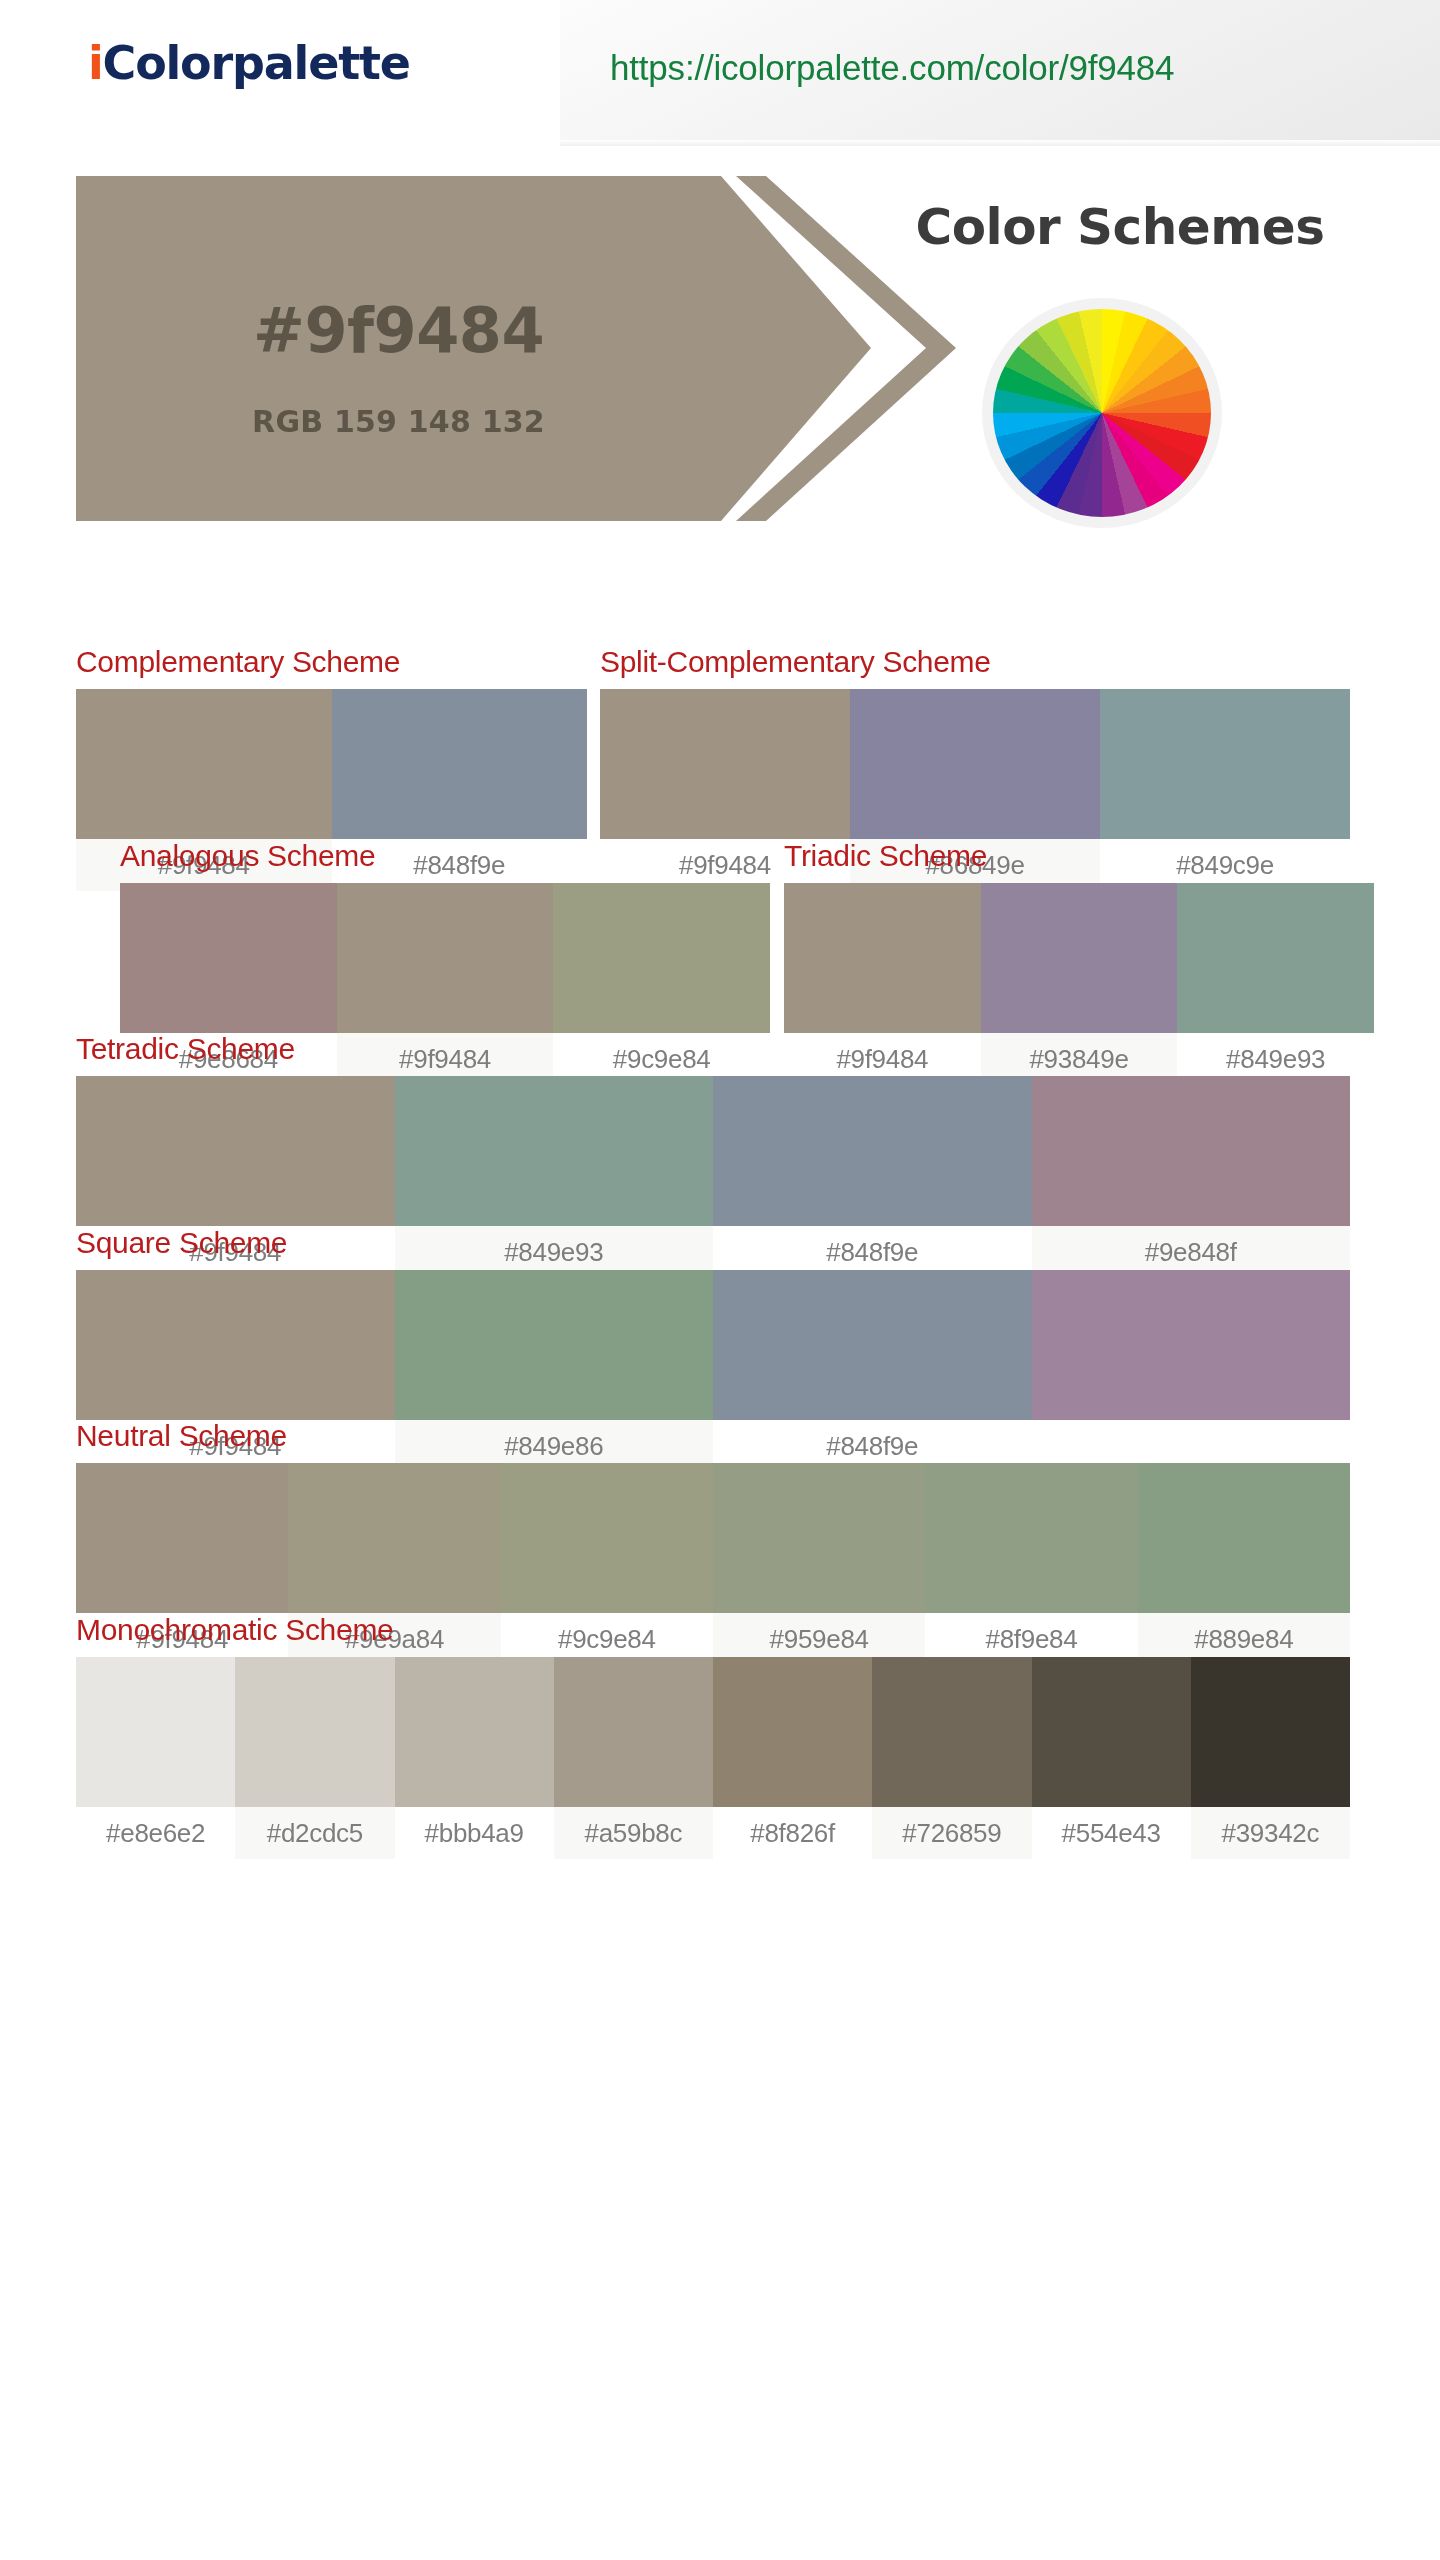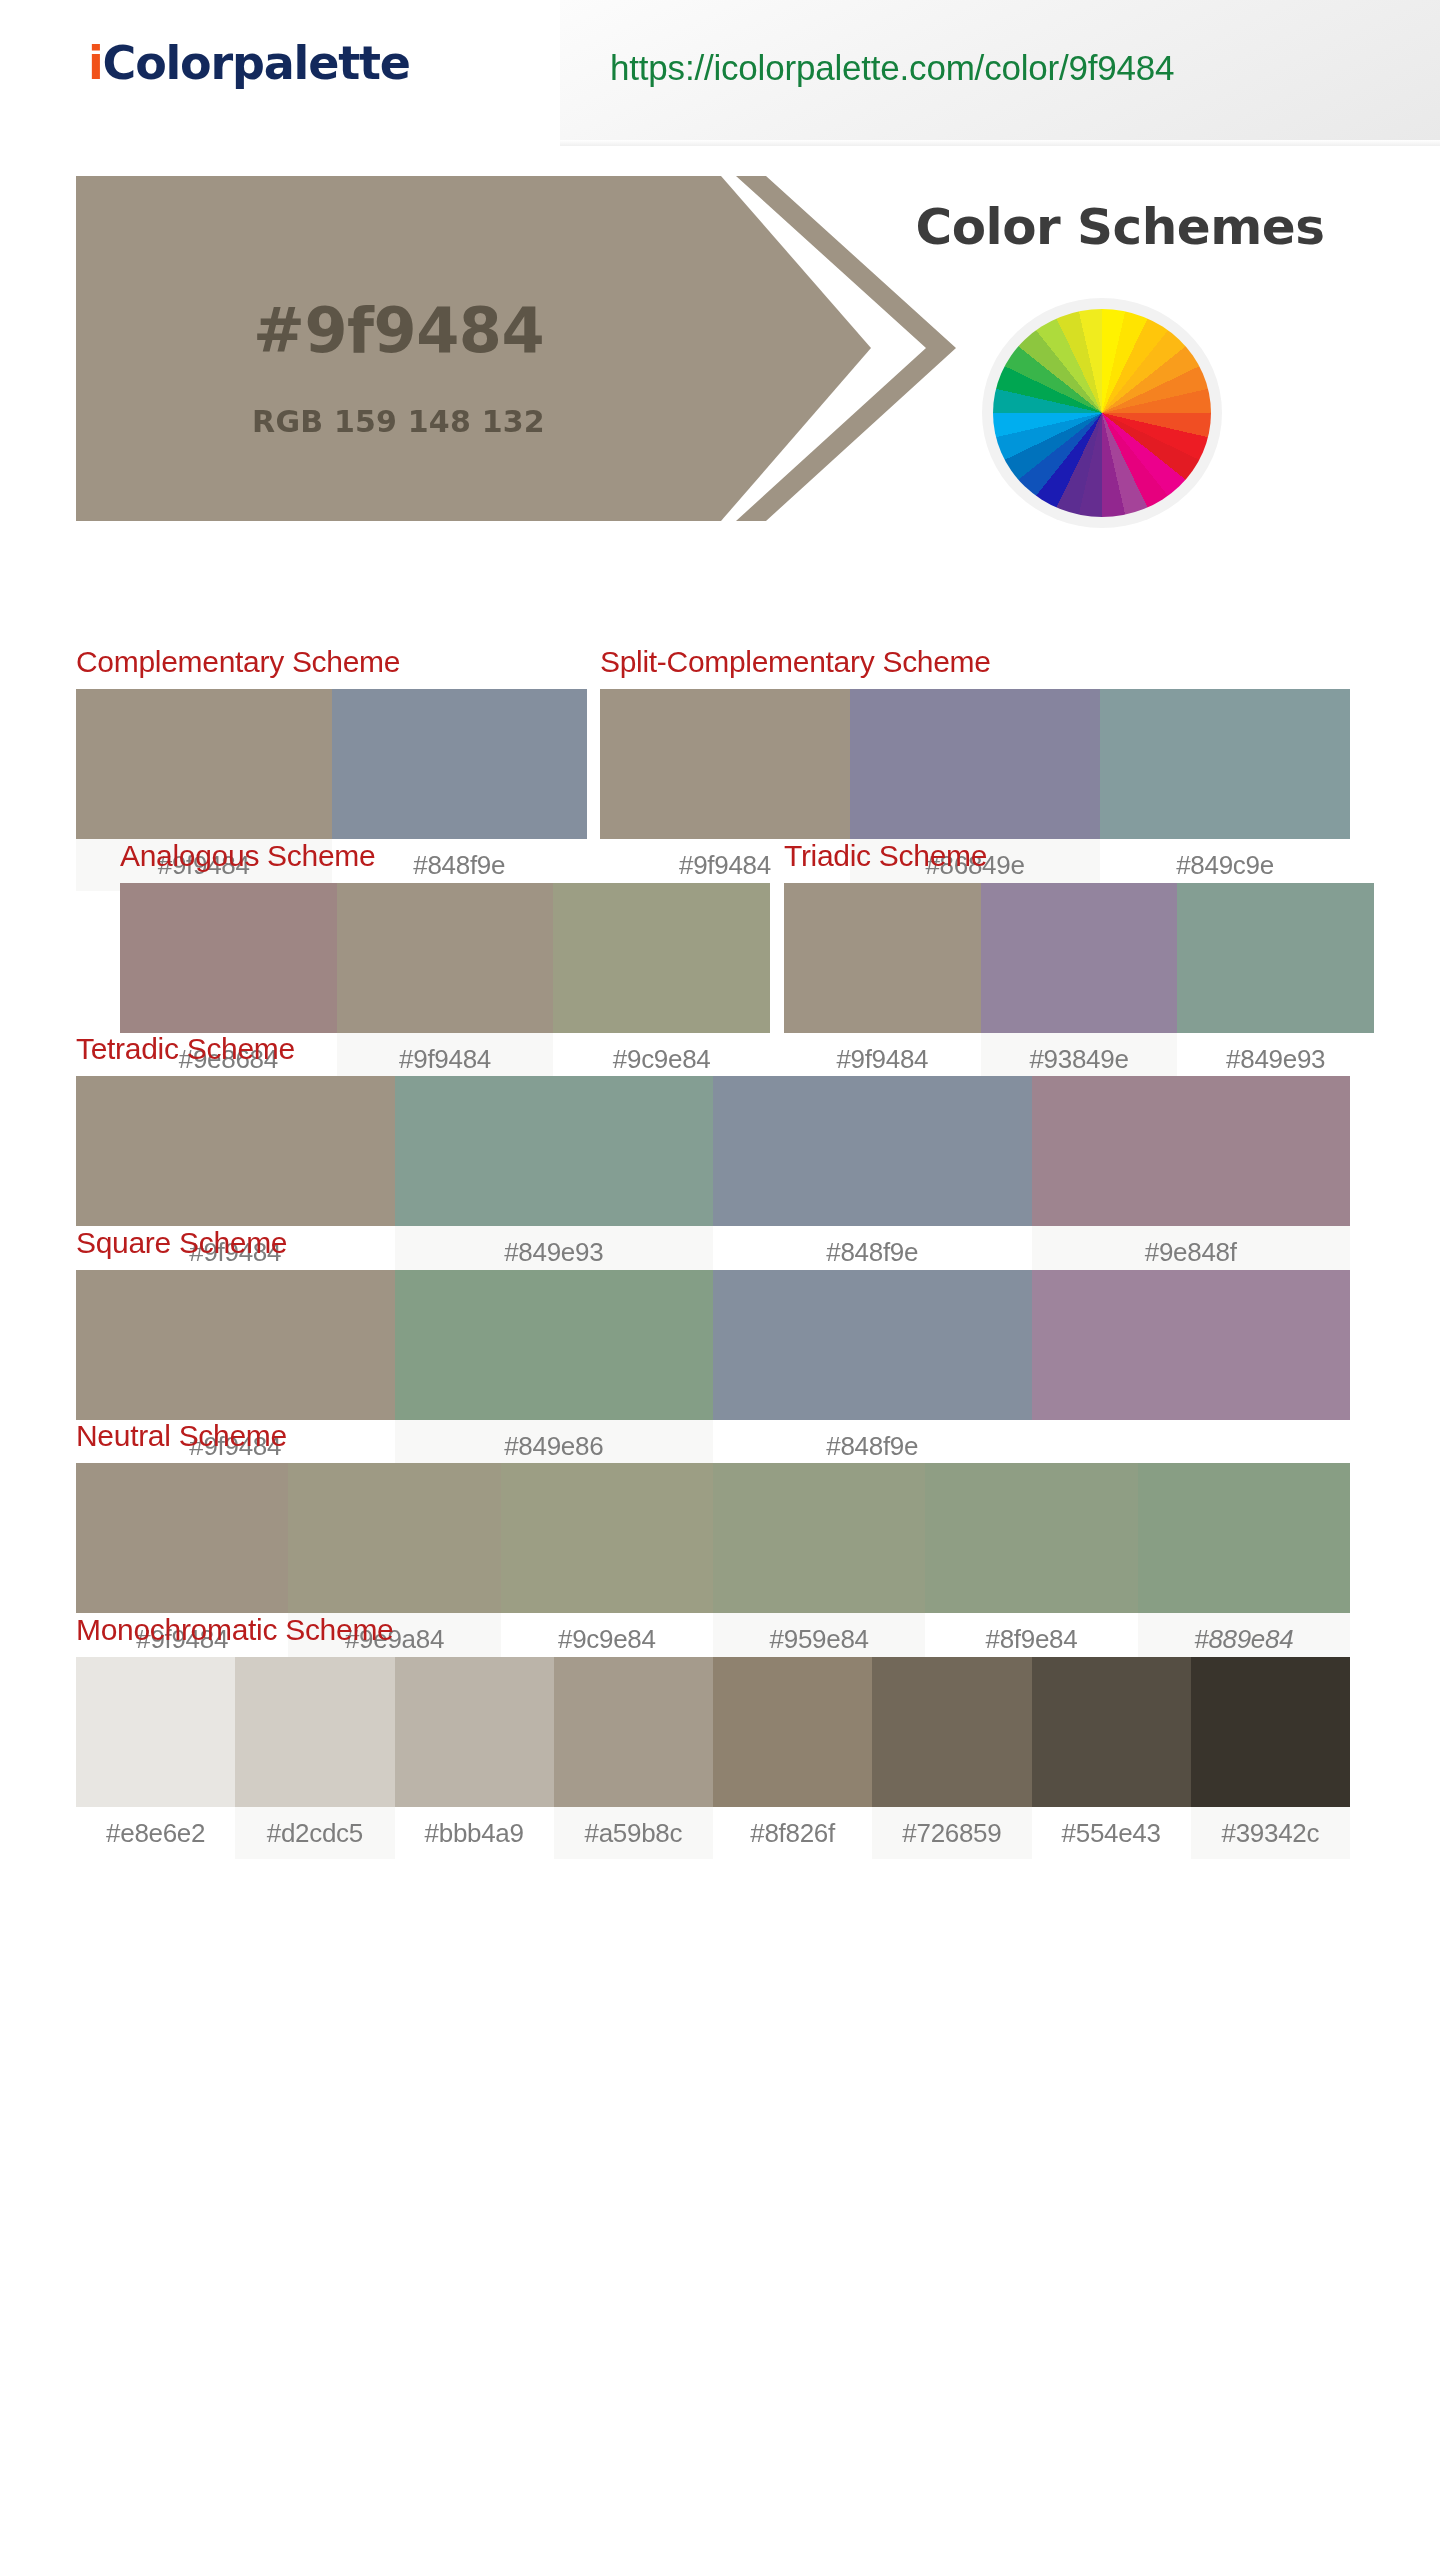--- a/index.html
+++ b/index.html
@@ -198,21 +198,21 @@
           <div class="swatch" style="width: 212.333px; background: rgb(149, 158, 132);"></div>
           <div class="swatch" style="width: 212.333px; background: rgb(143, 158, 132);"></div>
           <div class="swatch" style="width: 212.333px; background: rgb(136, 158, 132);"></div>
         </div>
         <div class="label-row">
           <div class="label" style="width: 212.333px;">#9f9484</div>
           <div class="label tint" style="width: 212.333px;">#9e9a84</div>
           <div class="label" style="width: 212.333px;">#9c9e84</div>
           <div class="label tint" style="width: 212.333px;">#959e84</div>
           <div class="label" style="width: 212.333px;">#8f9e84</div>
-          <div class="label tint" style="width: 212.333px; font-style: italic;">#889e84</div>
+          <div class="label tint" style="width: 212.333px;">#889e84</div>
         </div>
       </div>
       <div class="section" style="left: 76px; top: 1613px; width: 1274px;">
         <div class="sec-title">Monochromatic Scheme</div>
         <div class="swatch-row">
           <div class="swatch" style="width: 159.25px; background: rgb(232, 230, 226);"></div>
           <div class="swatch" style="width: 159.25px; background: rgb(210, 205, 197);"></div>
           <div class="swatch" style="width: 159.25px; background: rgb(187, 180, 169);"></div>
           <div class="swatch" style="width: 159.25px; background: rgb(165, 155, 140);"></div>
           <div class="swatch" style="width: 159.25px; background: rgb(143, 130, 111);"></div>

